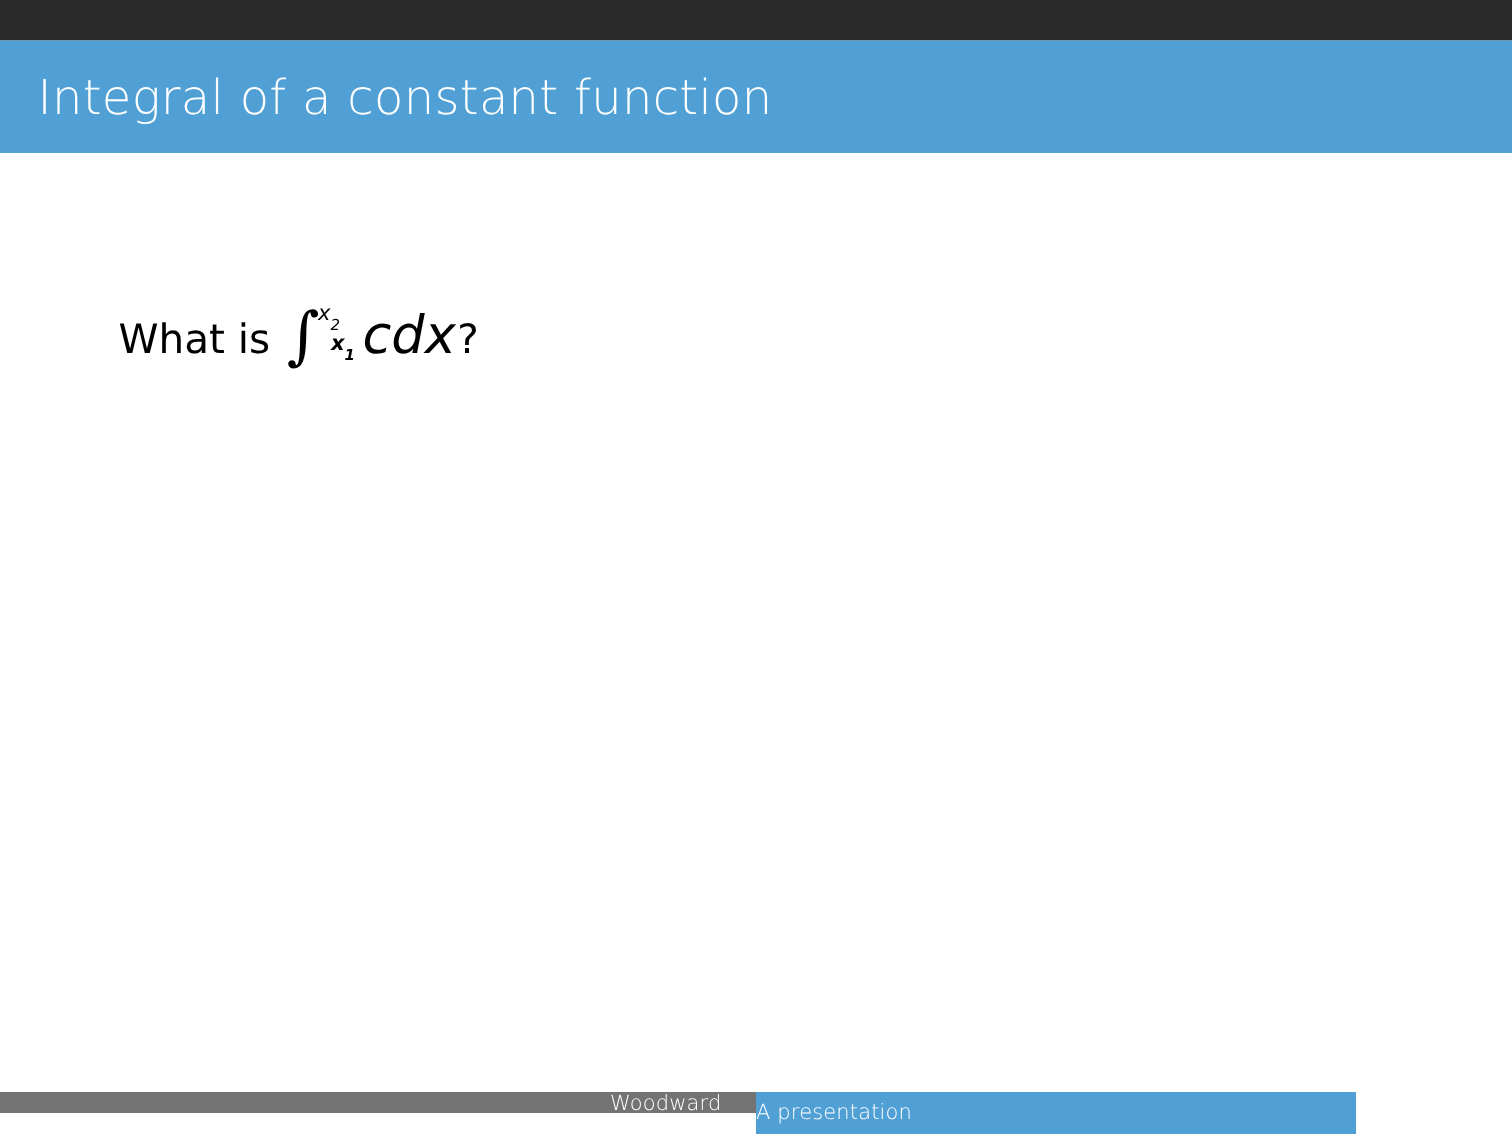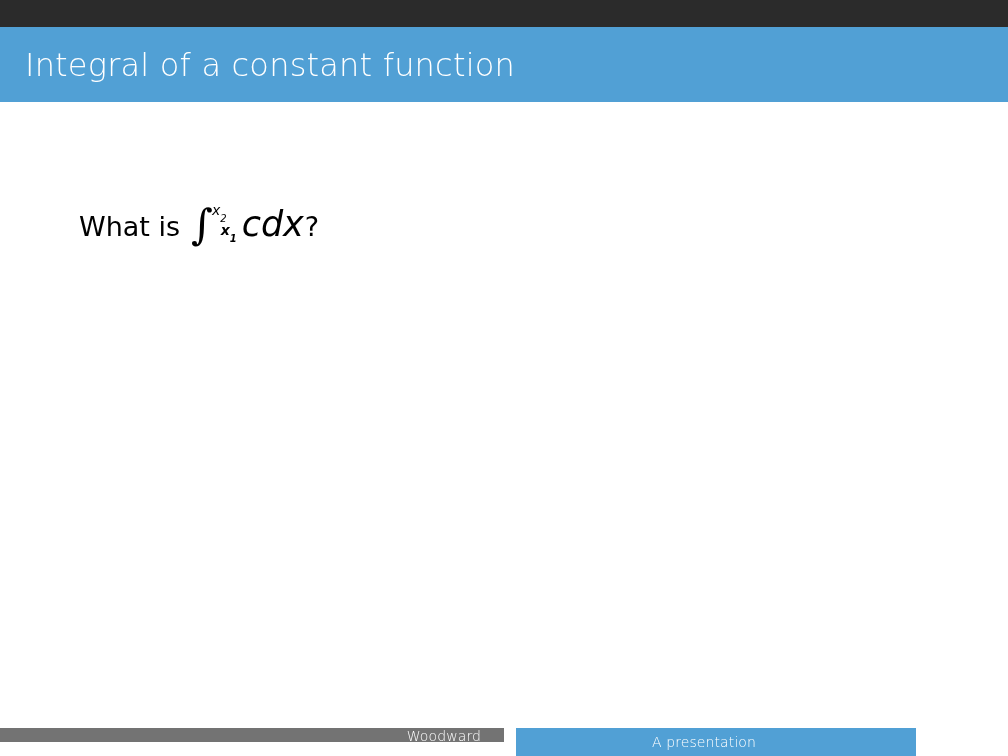--- a/index.html
+++ b/index.html
@@ -169,24 +169,23 @@
     justify-content: flex-end;
     box-sizing: border-box;
     padding-right: 23px;
   }
   .footer-right {
     width: 400px;
     height: 28px;
     background: #51a0d5;
     display: flex;
     align-items: center;
-    justify-content: center;
+    justify-content: flex-start;
     box-sizing: border-box;
     padding-right: 24px;
-    margin-left: 12px;
   }
   .footer-text {
     font-family: "DejaVu Sans", sans-serif;
     font-weight: 300;
     font-size: 14px;
     color: #ffffff;
     white-space: nowrap;
     letter-spacing: 0.1px;
   }
 </style>

